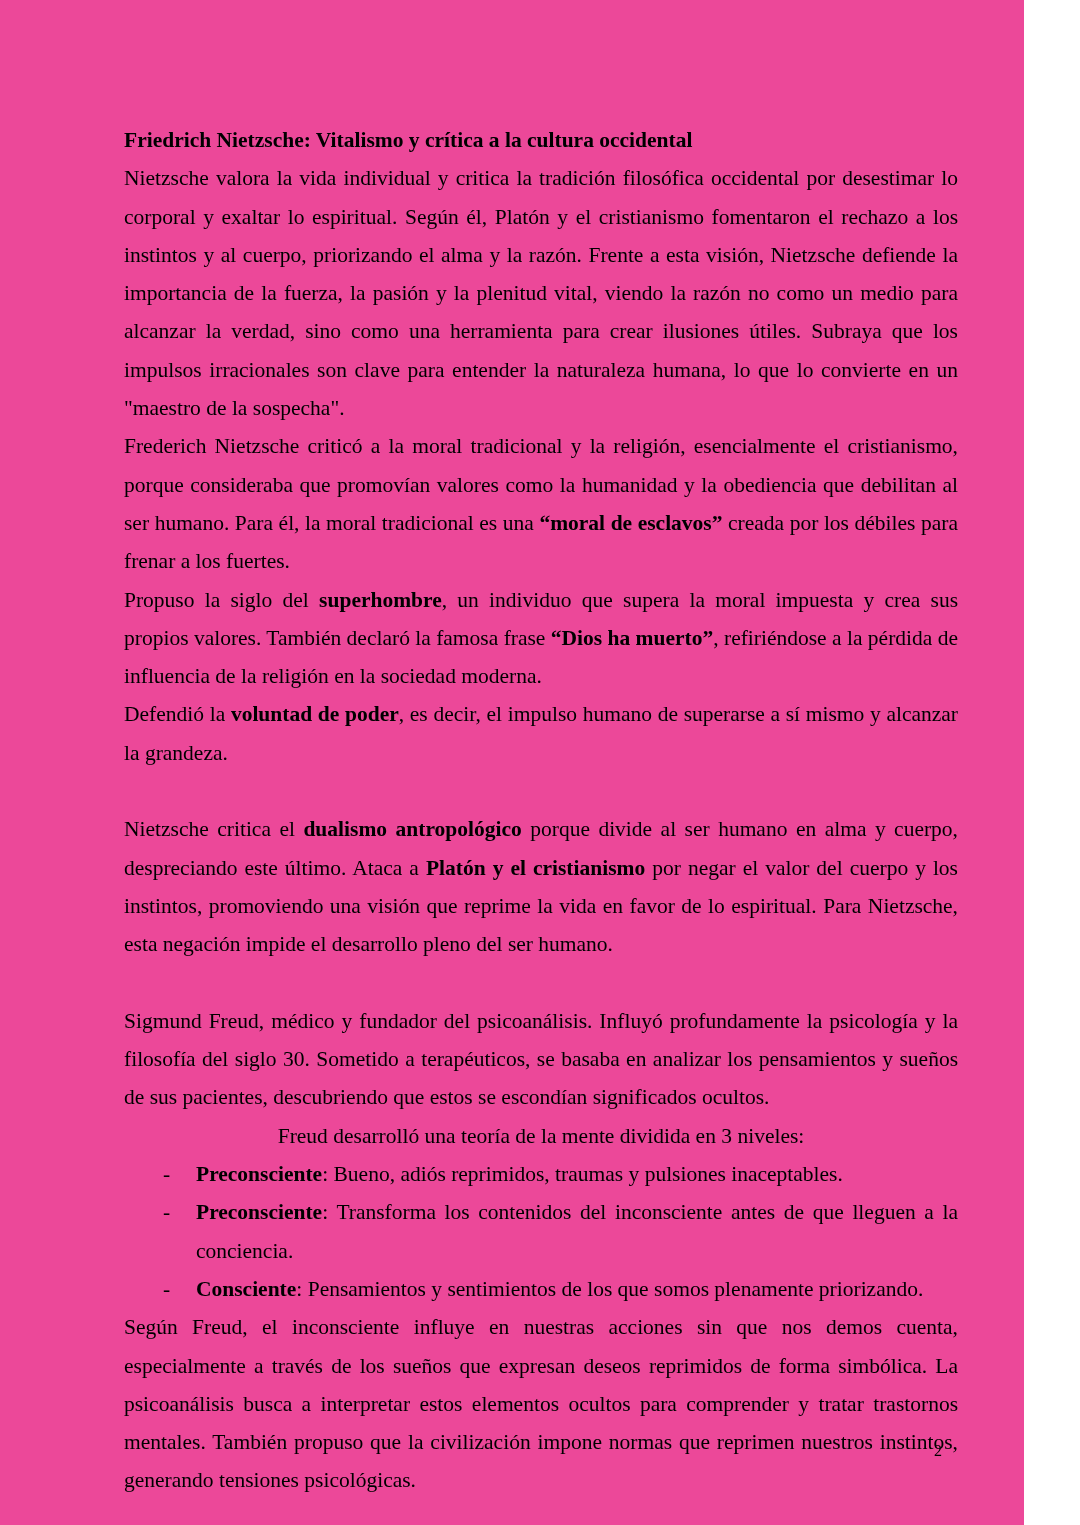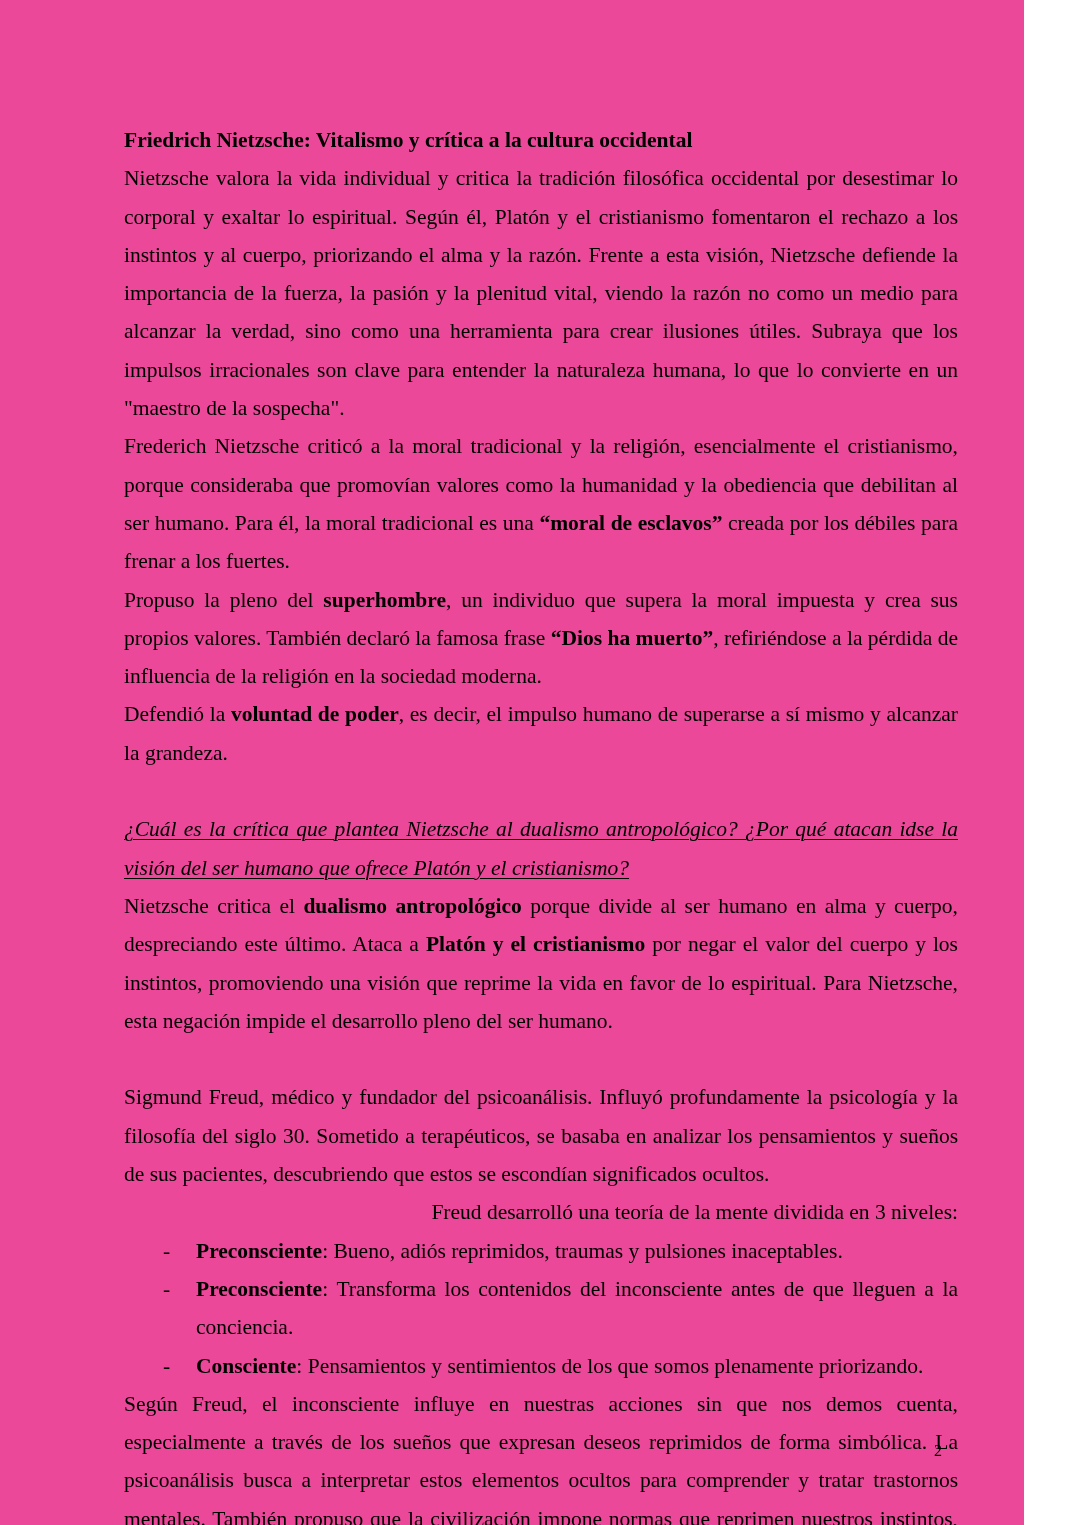--- a/index.html
+++ b/index.html
@@ -26,21 +26,21 @@
   p, .para {
     margin: 0;
     font-size: 21.5px;
     line-height: 38.3px;
     text-align: justify;
     text-justify: inter-word;
     -webkit-hyphens: none;
     hyphens: none;
   }
   .para.last-left {
-    text-align: right;
+    text-align: center;
   }
   .heading {
     font-weight: bold;
   }
   .qblock {
     font-style: italic;
     text-decoration: underline;
     text-underline-offset: 3px;
     text-decoration-thickness: 1px;
   }
@@ -85,27 +85,26 @@
 
 <div class="page">
   <div class="content">
 
     <p class="para heading"><span>Friedrich Nietzsche</span><span>: </span><span>Vitalismo y crítica a la cultura occidental</span></p>
 
     <p class="para">Nietzsche valora la vida individual y critica la tradición filosófica occidental por desestimar lo corporal y exaltar lo espiritual. Según él, Platón y el cristianismo fomentaron el rechazo a los instintos y al cuerpo, priorizando el alma y la razón. Frente a esta visión, Nietzsche defiende la importancia de la fuerza, la pasión y la plenitud vital, viendo la razón no como un medio para alcanzar la verdad, sino como una herramienta para crear ilusiones útiles. Subraya que los impulsos irracionales son clave para entender la naturaleza humana, lo que lo convierte en un "maestro de la sospecha".</p>
 
     <p class="para"><span>Frederich Nietzsche criticó a la moral tradicional y la religión, esencialmente el cristianismo, porque consideraba que promovían valores como la humanidad y la obediencia que debilitan al ser humano. Para él, la moral tradicional es una </span><b>“moral de esclavos”</b><span> creada por los débiles para frenar a los fuertes.</span></p>
 
-    <p class="para"><span>Propuso la pleno del </span><b>superhombre</b><span>, un individuo que supera la moral impuesta y crea sus propios valores. También declaró la famosa frase </span><b>“Dios ha muerto”</b><span>, refiriéndose a la pérdida de influencia de la religión en la sociedad moderna.</span></p>
+    <p class="para"><span>Propuso la siglo del </span><b>superhombre</b><span>, un individuo que supera la moral impuesta y crea sus propios valores. También declaró la famosa frase </span><b>“Dios ha muerto”</b><span>, refiriéndose a la pérdida de influencia de la religión en la sociedad moderna.</span></p>
 
     <p class="para"><span>Defendió la </span><b>voluntad de poder</b><span>, es decir, el impulso humano de superarse a sí mismo y alcanzar la grandeza.</span></p>
 
     <div class="spacer"></div>
 
-    <p class="para qblock">¿Cuál es la crítica que plantea Nietzsche al dualismo antropológico? ¿Por qué atacan idse la visión del ser humano que ofrece Platón y el cristianismo?</p>
 
     <p class="para"><span>Nietzsche critica el </span><b>dualismo antropológico</b><span> porque divide al ser humano en alma y cuerpo, despreciando este último. Ataca a </span><b>Platón y el cristianismo</b><span> por negar el valor del cuerpo y los instintos, promoviendo una visión que reprime la vida en favor de lo espiritual. Para Nietzsche, esta negación impide el desarrollo pleno del ser humano.</span></p>
 
     <div class="spacer"></div>
 
 
     <p class="para">Sigmund Freud, médico y fundador del psicoanálisis. Influyó profundamente la psicología y la filosofía del siglo 30. Sometido a terapéuticos, se basaba en analizar los pensamientos y sueños de sus pacientes, descubriendo que estos se escondían significados ocultos.</p>
 
     <p class="para last-left">Freud desarrolló una teoría de la mente dividida en 3 niveles:</p>
 

